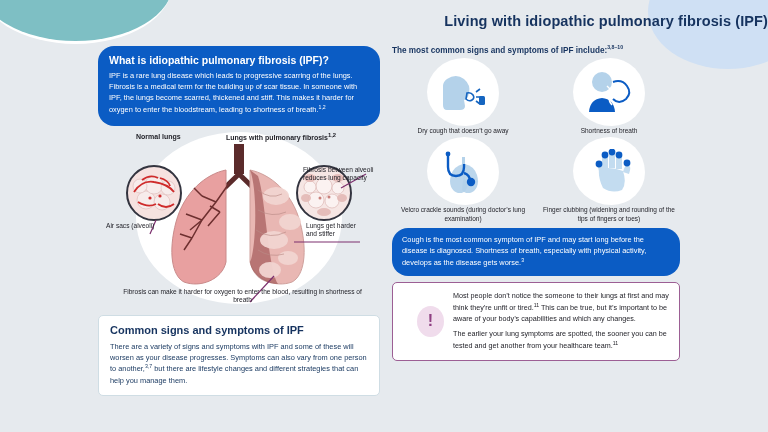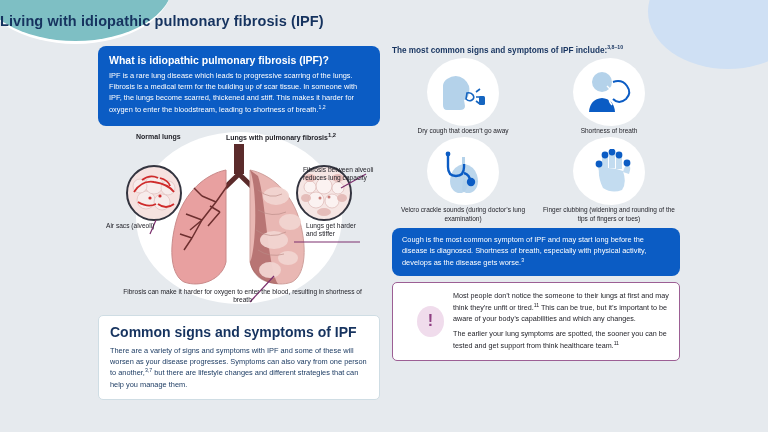--- a/index.html
+++ b/index.html
@@ -22,53 +22,53 @@
   .deco-blue {
     position: absolute; right: -40px; top: -46px;
     width: 160px; height: 115px;
     background: #cfe0f4;
     border-radius: 50%;
   }
 
   
   .page-title {
     position: absolute; left: 0; right: 0; top: 13px;
-    text-align: left;
+    text-align: right;
     font-size: 14.5px;
     font-weight: bold;
     color: #16335f;
     letter-spacing: .1px;
   }
 
   
   .col-left  { position: absolute; left: 98px;  top: 46px; width: 282px; }
   .col-right { position: absolute; left: 392px; top: 44px; width: 288px; }
 
   
   .bluebox {
     background: #0b5cc4;
     color: #ffffff;
-    border-radius: 8px;
+    border-radius: 16px;
     padding: 8px 11px 10px 11px;
   }
   .bluebox h2 {
     font-size: 10.5px; font-weight: bold; margin-bottom: 5px; line-height: 1.15;
   }
   .bluebox p { font-size: 7.4px; line-height: 1.46; }
   .bluebox sup, .whitebox sup, .pinkbox sup, .sym-head sup { font-size: 5.2px; }
 
   
   .whitebox {
     background: #ffffff;
     border: 1px solid #cfdde4;
     border-radius: 5px;
     padding: 8px 11px 9px 11px;
   }
   .whitebox h2 {
-    font-size: 14px; font-weight: bold; color: #16335f; margin-bottom: 5px;
+    font-size: 11px; font-weight: bold; color: #16335f; margin-bottom: 5px;
   }
   .whitebox p { font-size: 7.4px; line-height: 1.5; color: #1d3c63; }
 
   
   .lung-wrap { position: relative; width: 282px; height: 185px; margin-top: 4px; }
   .lung-svg  { position: absolute; left: 0; top: 0; }
   .lbl {
     position: absolute; font-size: 6.6px; color: #1d1d24; line-height: 1.32;
   }
   .lbl-normal   { left: 38px;  top: 2px;   font-weight: bold; font-size: 7px; }
@@ -285,17 +285,17 @@
     </div>
 
     <div class="bluebox" style="margin-top:5px;padding:7px 10px;">
       <p><span>Cough is the most common symptom of IPF and may start long before the disease is diagnosed. Shortness of breath, especially with physical activity, develops as the disease gets worse.</span><sup>3</sup></p>
     </div>
 
     <div class="pinkbox">
       <div class="alert-circle">!</div>
       <div>
         <p><span>Most people don’t notice the someone to their lungs at first and may think they’re unfit or tired.</span><sup>11</sup><span> This can be true, but it’s important to be aware of your body’s capabilities and which any changes.</span></p>
-        <p><span>The earlier your lung symptoms are spotted, the sooner you can be tested and get support from think healthcare team.</span><sup>11</sup></p>
+        <p><span>The earlier your lung symptoms are spotted, the sooner you can be tested and get another from your healthcare team.</span><sup>11</sup></p>
       </div>
     </div>
   </div>
 </div>
 
 </body></html>

